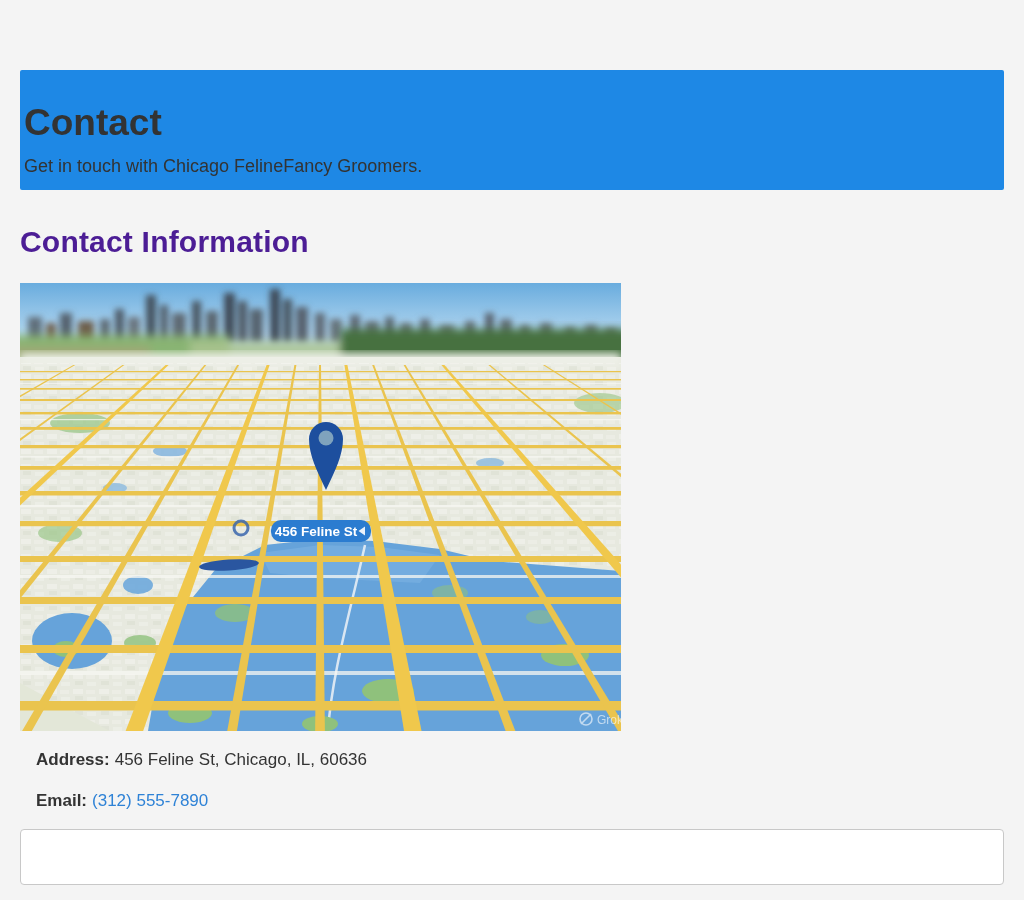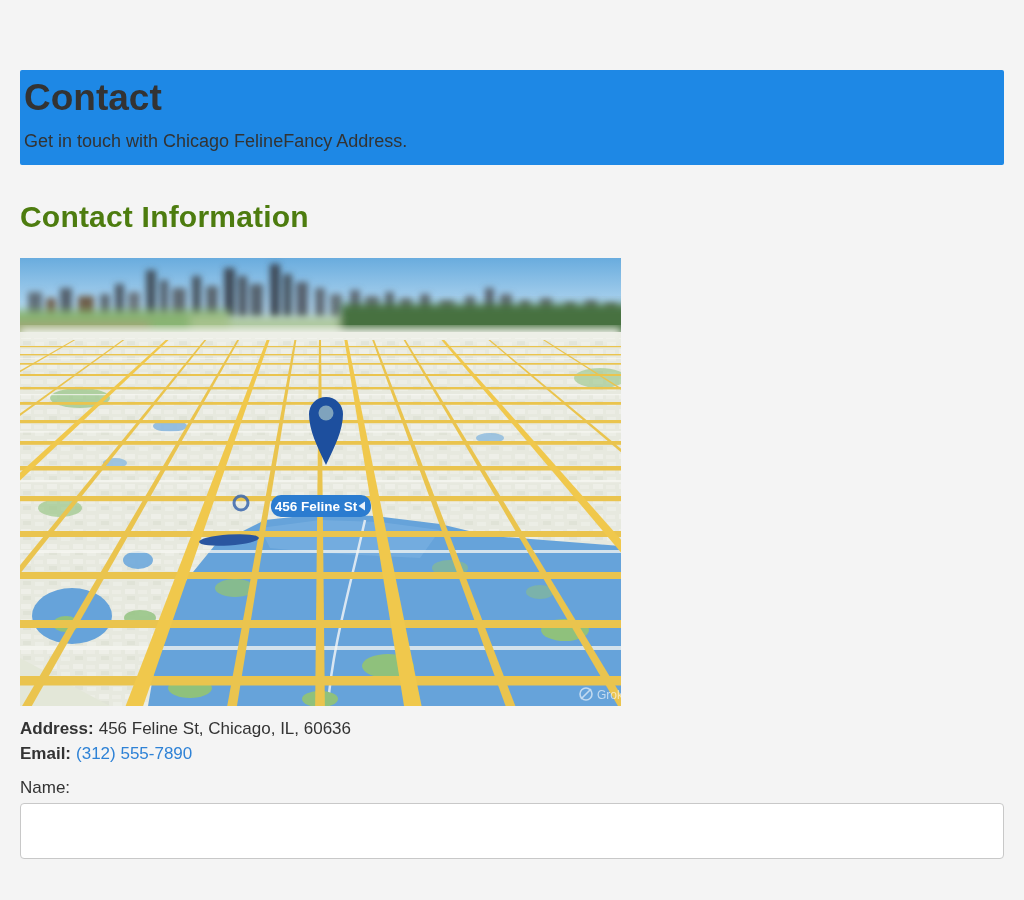--- a/index.html
+++ b/index.html
@@ -12,52 +12,52 @@
     font-family: "Liberation Sans", "DejaVu Sans", sans-serif;
     color: #333333;
   }
   .container {
     padding: 0 20px;
   }
   .hero {
     margin-top: 70px;
     background: #1e88e5;
     border-radius: 2px;
-    padding: 4px 4px 12px 4px;
+    padding: 29px 4px 12px 4px;
   }
   .hero h1 {
     margin: 0;
     font-size: 37px;
     line-height: 1.3;
     font-weight: bold;
     color: #333333;
   }
   .hero p {
     margin: 7px 0 0 0;
     font-size: 18px;
     line-height: 24px;
     color: #333333;
   }
   h2.section-heading {
     margin: 34px 0 0 0;
     font-size: 30px;
     line-height: 1.2;
     font-weight: bold;
-    color: #4d7c0f;
+    color: #4c1d95;
     letter-spacing: 0.2px;
   }
   .map-figure {
     margin: 23px 12px 0 0;
     width: 478px;
     height: 448px;
     line-height: 0;
   }
   .info-block { margin-top: 10px; }
   .info-line {
-    margin: 0;
+    margin: 16px;
     font-size: 17px;
     line-height: 25px;
   }
   .info-line strong { margin-right: 5px; }
   a.link {
     color: #2e82d6;
     text-decoration: none;
     cursor: pointer;
   }
   .form-section h2.section-heading { margin-top: 4px; }
@@ -83,21 +83,21 @@
   }
   svg text { font-family: "Liberation Sans", "DejaVu Sans", sans-serif; }
 </style>
 </head>
 <body>
 
 <div class="container">
 
   <header class="hero">
     <h1>Contact</h1>
-    <p>Get in touch with Chicago FelineFancy Address.</p>
+    <p>Get in touch with Chicago FelineFancy Groomers.</p>
   </header>
 
   <section>
     <h2 class="section-heading">Contact Information</h2>
 
     <figure class="map-figure">
       <svg viewBox="0 0 601 448" width="601" height="448" role="img">
         <defs>
           <linearGradient id="sky" x1="0" y1="0" x2="0" y2="1">
             <stop offset="0" stop-color="#69acde"></stop>
@@ -264,17 +264,16 @@
       <p class="info-line">
         <strong>Address:</strong><span>456 Feline St, Chicago, IL, 60636</span>
       </p>
       <p class="info-line">
         <strong>Email:</strong><a href="#" class="link">(312) 555-7890</a>
       </p>
     </div>
   </section>
 
   <section class="form-section">
-    <label class="field-label" for="name-input">Name:</label>
     <input id="name-input" class="text-input" type="text" value="" style="">
   </section>
 
 </div>
 
 </body></html>

